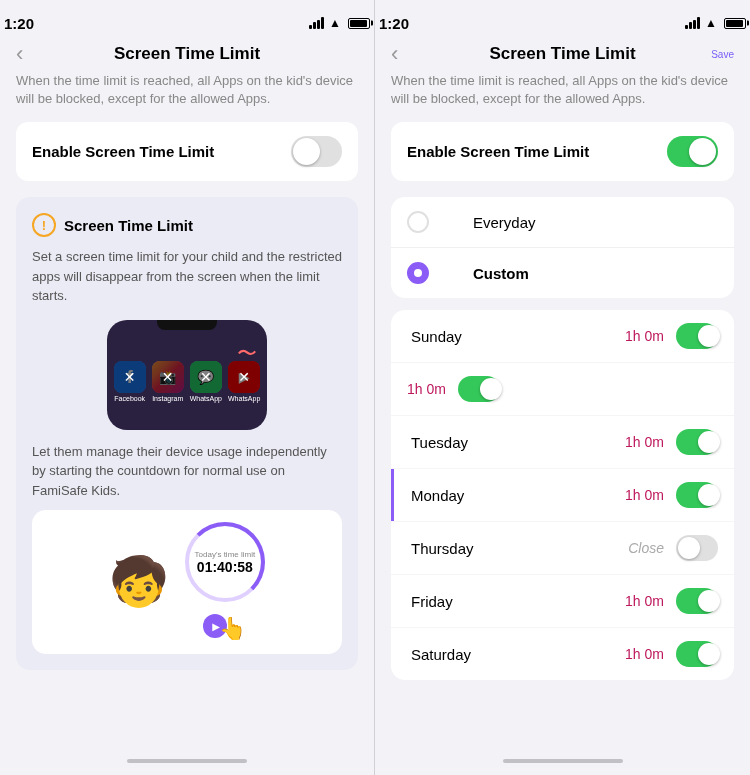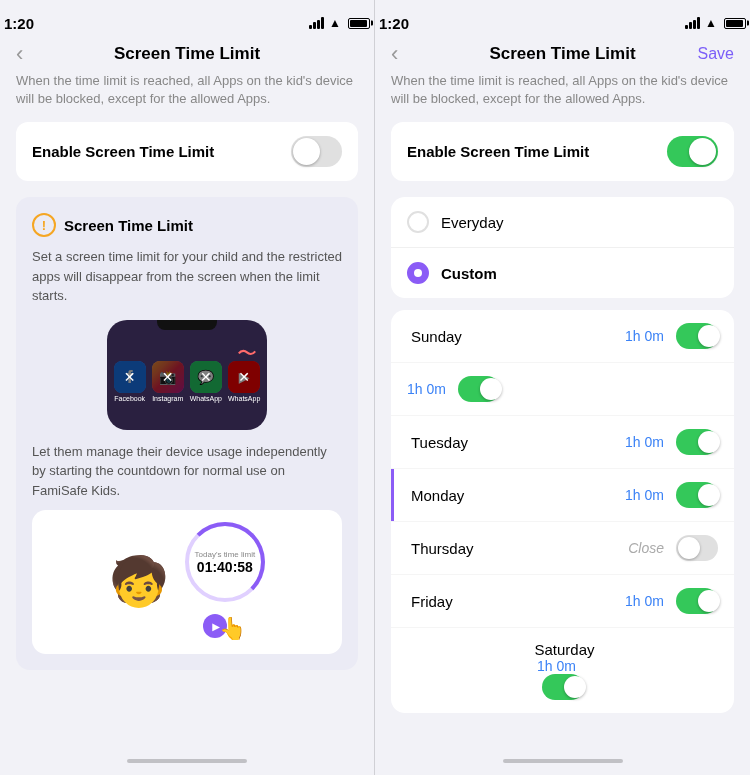--- a/index.html
+++ b/index.html
@@ -115,21 +115,21 @@
       cursor: pointer;
     }
     .nav-title {
       font-size: 17px;
       font-weight: 600;
       color: #000;
     }
     .save-btn {
       position: absolute;
       right: 16px;
-      font-size: 16px;
+      font-size: 10px;
       color: #7b5ef8;
       font-weight: 500;
       cursor: pointer;
     }
 
     
     .content {
       flex: 1;
       padding: 0 16px;
       overflow-y: auto;
@@ -369,56 +369,57 @@
     .radio-circle.selected::after {
       content: '';
       width: 8px;
       height: 8px;
       border-radius: 50%;
       background: #fff;
     }
     .radio-label {
       font-size: 15px;
       color: #000;
+      margin-left: 32px;
     }
 
     
     .days-card {
       background: #fff;
       border-radius: 14px;
       overflow: hidden;
     }
     .day-row {
       display: flex;
       align-items: center;
       padding: 13px 16px;
       border-bottom: 1px solid #f5f5f5;
       position: relative;
     }
-    .day-row:last-child { border-bottom: none; flex-direction: column; }
+    .day-row:last-child { border-bottom: none; }
     .day-indicator {
       width: 3px;
       position: absolute;
       left: 0;
       top: 0;
       bottom: 0;
       background: transparent;
     }
     .day-indicator.active {
       background: #8b5cf6;
     }
     .day-name {
       flex: 1;
       font-size: 15px;
       color: #000;
       padding-left: 4px;
     }
     .day-time {
       font-size: 14px;
-      color: #3b82f6;
+      color: #be185d;
       margin-right: 12px;
     }
     .day-time.close {
       color: #aaa;
       font-style: italic;
     }
 
     
     .home-bar {
       display: flex;

